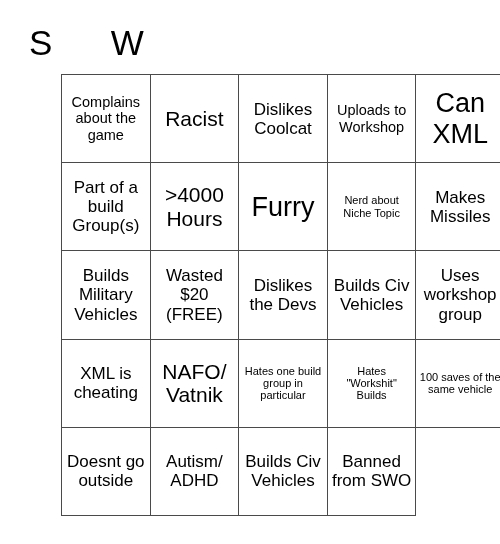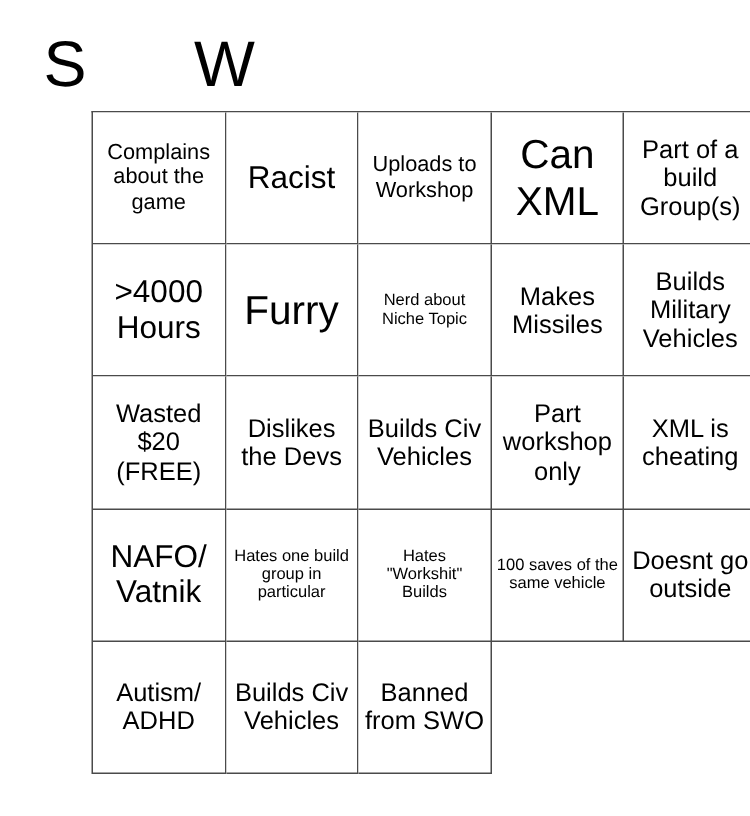--- a/index.html
+++ b/index.html
@@ -24,21 +24,21 @@
     position: absolute;
     left: 29px;
     top: 20px;
     width: 444px;
     height: 46px;
     display: flex;
     align-items: center;
     white-space: pre;
   }
   .title-text {
-    font-size: 43px;
+    font-size: 35px;
     line-height: 40px;
     letter-spacing: 0px;
     font-weight: 400;
     color: #000000;
     white-space: pre;
   }
   .grid {
     position: absolute;
     left: 29px;
     top: 74px;
@@ -90,20 +90,23 @@
     <span class="title-text">S      W</span>
   </div>
 
   <div class="grid" id="bingo-grid">
       <div class="cell fs-sm">
         <span class="cell-text">Complains about the game</span>
       </div>
       <div class="cell fs-lg">
         <span class="cell-text">Racist</span>
       </div>
+      <div class="cell fs-md">
+        <span class="cell-text">Dislikes Coolcat</span>
+      </div>
       <div class="cell fs-sm">
         <span class="cell-text">Uploads to Workshop</span>
       </div>
       <div class="cell fs-xl">
         <span class="cell-text">Can XML</span>
       </div>
       <div class="cell fs-md">
         <span class="cell-text">Part of a build Group(s)</span>
       </div>
       <div class="cell fs-lg">
@@ -124,21 +127,21 @@
       <div class="cell fs-md">
         <span class="cell-text">Wasted $20 (FREE)</span>
       </div>
       <div class="cell fs-md">
         <span class="cell-text">Dislikes the Devs</span>
       </div>
       <div class="cell fs-md">
         <span class="cell-text">Builds Civ Vehicles</span>
       </div>
       <div class="cell fs-md">
-        <span class="cell-text">Part workshop only</span>
+        <span class="cell-text">Uses workshop group</span>
       </div>
       <div class="cell fs-md">
         <span class="cell-text">XML is cheating</span>
       </div>
       <div class="cell fs-lg">
         <span class="cell-text">NAFO/ Vatnik</span>
       </div>
       <div class="cell fs-xs">
         <span class="cell-text">Hates one build group in particular</span>
       </div>

